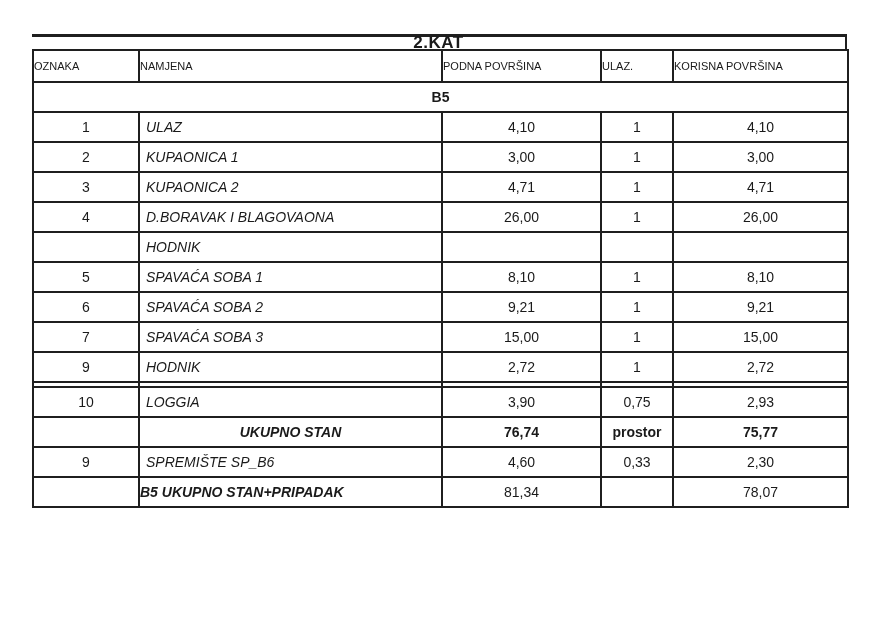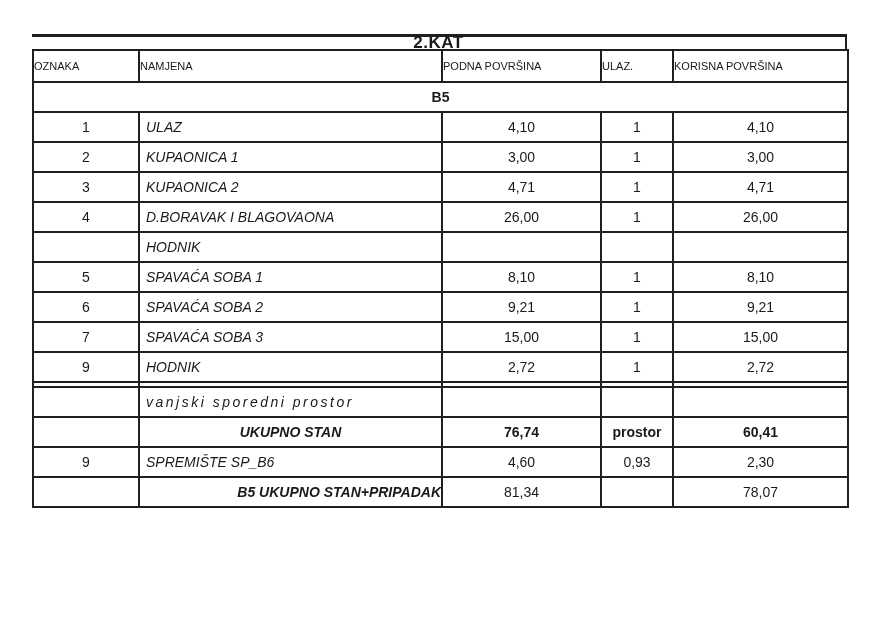--- a/index.html
+++ b/index.html
@@ -23,21 +23,21 @@
   thead th{font-weight:normal;font-size:11px;height:30px;text-align:left;}
   tr.section-row td{font-weight:bold;text-align:center;font-size:14px;height:28px;}
   tbody td{font-size:14px;height:28px;}
   tbody td:nth-child(1),tbody td:nth-child(3),
   tbody td:nth-child(4),tbody td:nth-child(5){text-align:center;}
   tbody td:nth-child(2){text-align:left;padding-left:6px;font-style:italic;}
   tr.row-spacer td{height:3px;}
   tr.row-lowercase td:nth-child(2){letter-spacing:2.5px;}
   tr.row-total td{font-weight:bold;margin-left:20px;}
   tr.row-total td:nth-child(2){text-align:center;padding-left:0;}
-  tr.row-grand td:nth-child(2){font-weight:bold;text-align:right;padding-left:0;}
+  tr.row-grand td:nth-child(2){font-weight:bold;text-align:left;padding-left:0;}
 </style>
 </head>
 <body>
 
 <div class="wrap">
   <div class="titlebar">2.KAT</div>
   <table>
     <colgroup>
       <col style="width:106px">
       <col style="width:303px">
@@ -121,39 +121,39 @@
           <td>1</td>
           <td>2,72</td>
         </tr>
         <tr class="row-spacer">
           <td></td>
           <td></td>
           <td></td>
           <td></td>
           <td></td>
         </tr>
-        <tr class="row-lowercase">
-          <td></td>
-          <td>vanjski sporedni prostor</td>
-          <td></td>
-          <td></td>
-          <td></td>
+        <tr class="row-data">
+          <td>10</td>
+          <td>LOGGIA</td>
+          <td>3,90</td>
+          <td>0,75</td>
+          <td>2,93</td>
         </tr>
         <tr class="row-total">
           <td></td>
           <td>UKUPNO STAN</td>
           <td>76,74</td>
           <td>prostor</td>
-          <td>60,41</td>
+          <td>75,77</td>
         </tr>
         <tr class="row-data">
           <td>9</td>
           <td>SPREMIŠTE SP_B6</td>
           <td>4,60</td>
-          <td>0,93</td>
+          <td>0,33</td>
           <td>2,30</td>
         </tr>
         <tr class="row-grand">
           <td></td>
           <td>B5 UKUPNO STAN+PRIPADAK</td>
           <td>81,34</td>
           <td></td>
           <td>78,07</td>
         </tr>
       </tbody>

